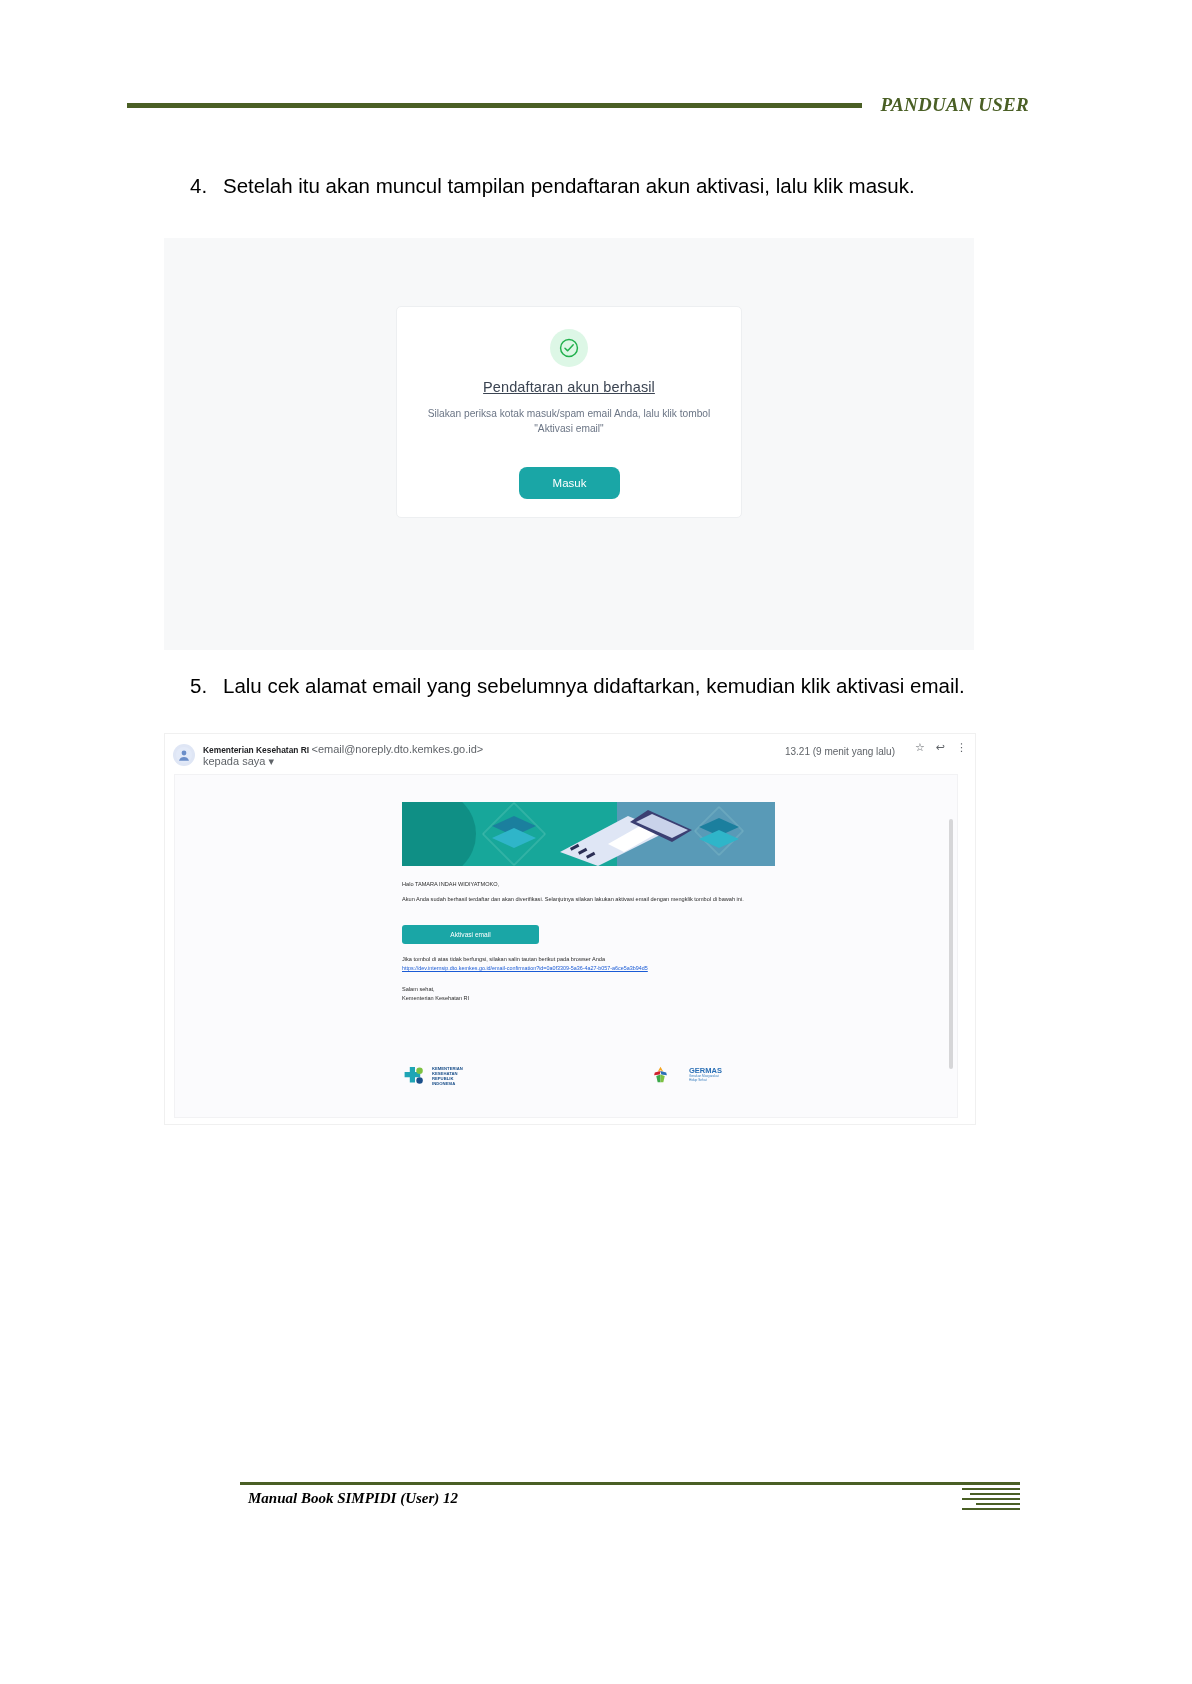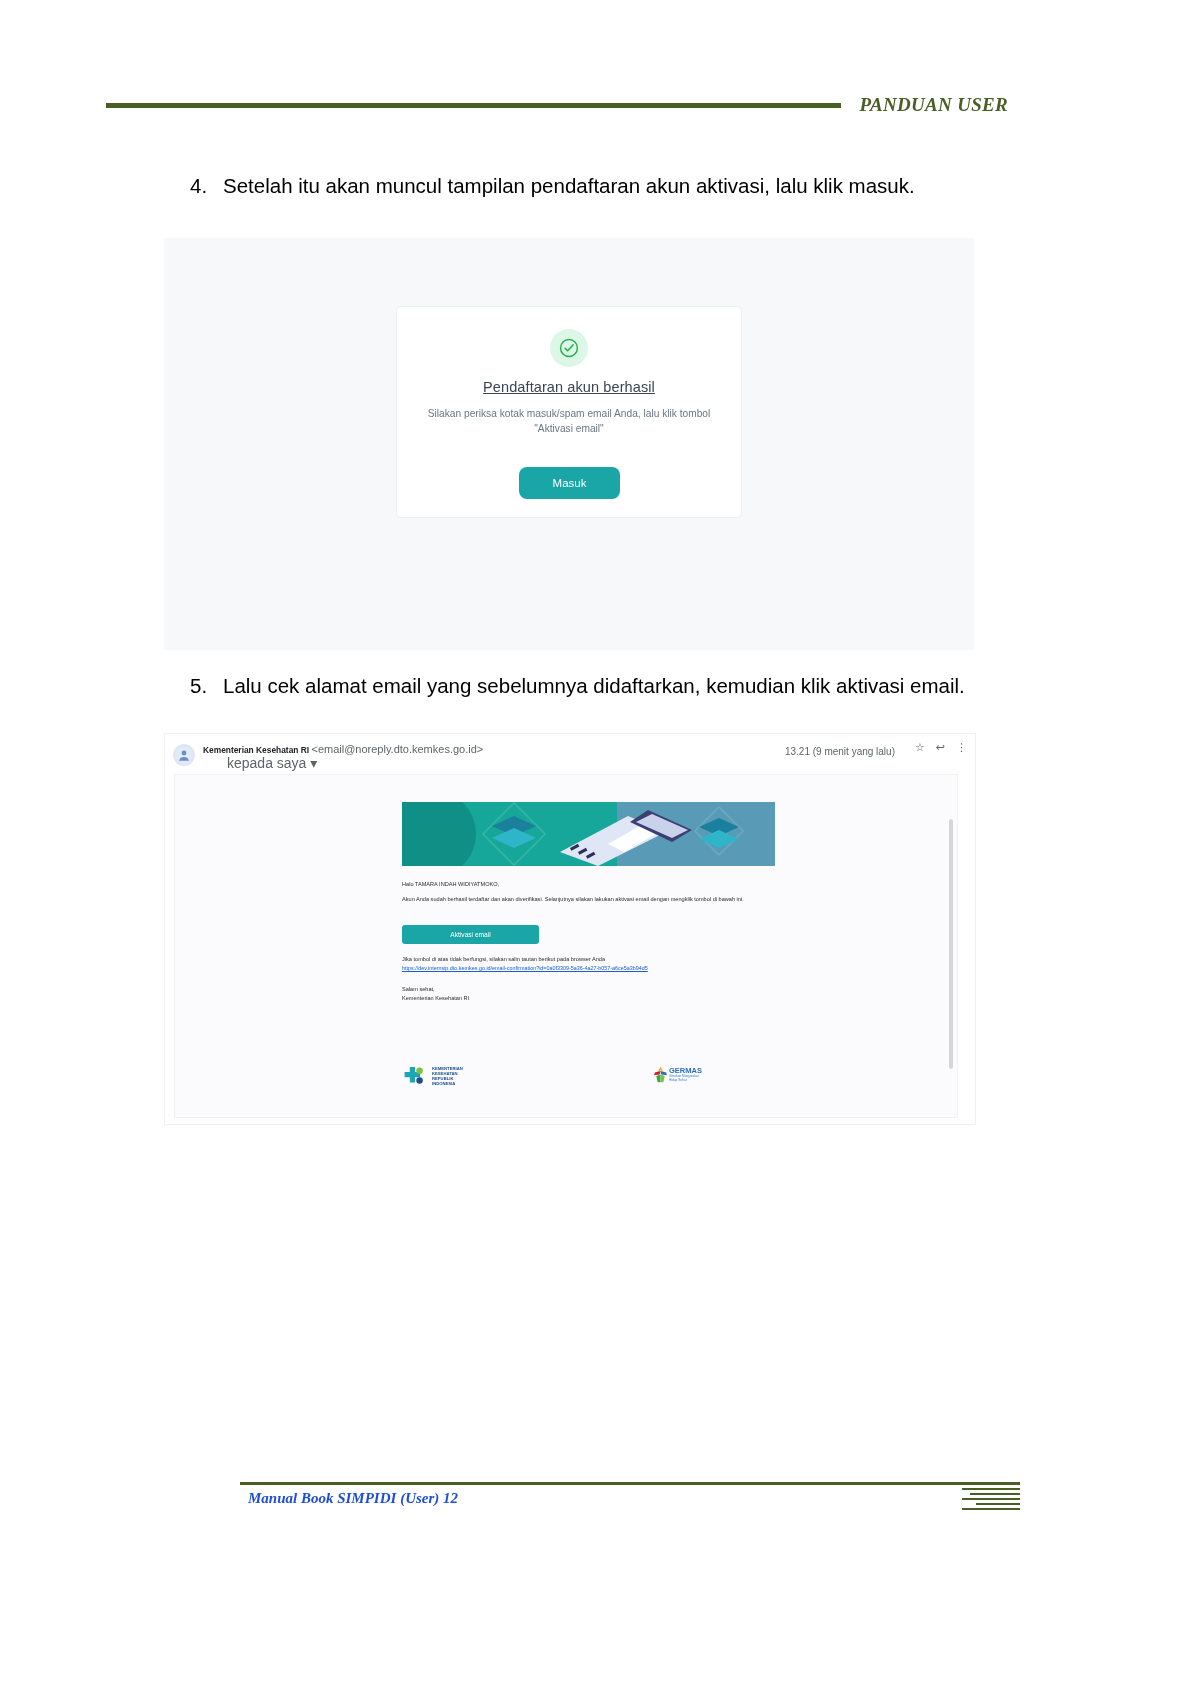--- a/index.html
+++ b/index.html
@@ -12,21 +12,21 @@
     height: 1684px;
     position: relative;
     font-family: "Liberation Sans", sans-serif;
     overflow: hidden;
   }
 
   
   .page-header {
     position: absolute;
     top: 90px;
-    left: 106px;
+    left: 127px;
     width: 902px;
     height: 30px;
     display: flex;
     align-items: center;
     gap: 15px;
   }
   .header-rule {
     flex: 1 1 auto;
     height: 5px;
     background: #4a5f25;
@@ -173,24 +173,23 @@
     font-size: 8.4px;
     color: #202124;
     white-space: nowrap;
   }
   .mail-sender-name { font-weight: bold; }
   .mail-sender-addr { color: #5f6368; font-size: 11px; }
   .mail-to-line {
     position: absolute;
     top: 15px;
     left: 38px;
-    font-size: 14px;
+    font-size: 11px;
     color: #5f6368;
     white-space: nowrap;
-    margin-left: 24px;
   }
   .mail-meta {
     position: absolute;
     top: 6px;
     right: 80px;
     font-size: 10px;
     color: #5f6368;
     white-space: nowrap;
   }
   .mail-icons {
@@ -280,21 +279,21 @@
     display: flex;
     align-items: center;
     gap: 4px;
   }
   .logo-germas {
     position: absolute;
     left: 250px;
     top: 2px;
     display: flex;
     align-items: center;
-    gap: 0;
+    gap: 20px;
   }
   .logo-kemenkes-text {
     font-size: 4.2px;
     line-height: 1.25;
     color: #1a4f8a;
     font-weight: bold;
     white-space: pre-line;
   }
   .logo-germas-text {
     font-size: 7.5px;
@@ -336,21 +335,21 @@
     background: #4a5f25;
   }
   .footer-text {
     position: absolute;
     top: 8px;
     left: 8px;
     font-family: "Liberation Serif", serif;
     font-style: italic;
     font-weight: bold;
     font-size: 15px;
-    color: #1d4ed8;
+    color: #000000;
     white-space: nowrap;
   }
   .footer-mark {
     position: absolute;
     top: 4px;
     right: 0;
     width: 58px;
     height: 26px;
   }
   .footer-mark div {

